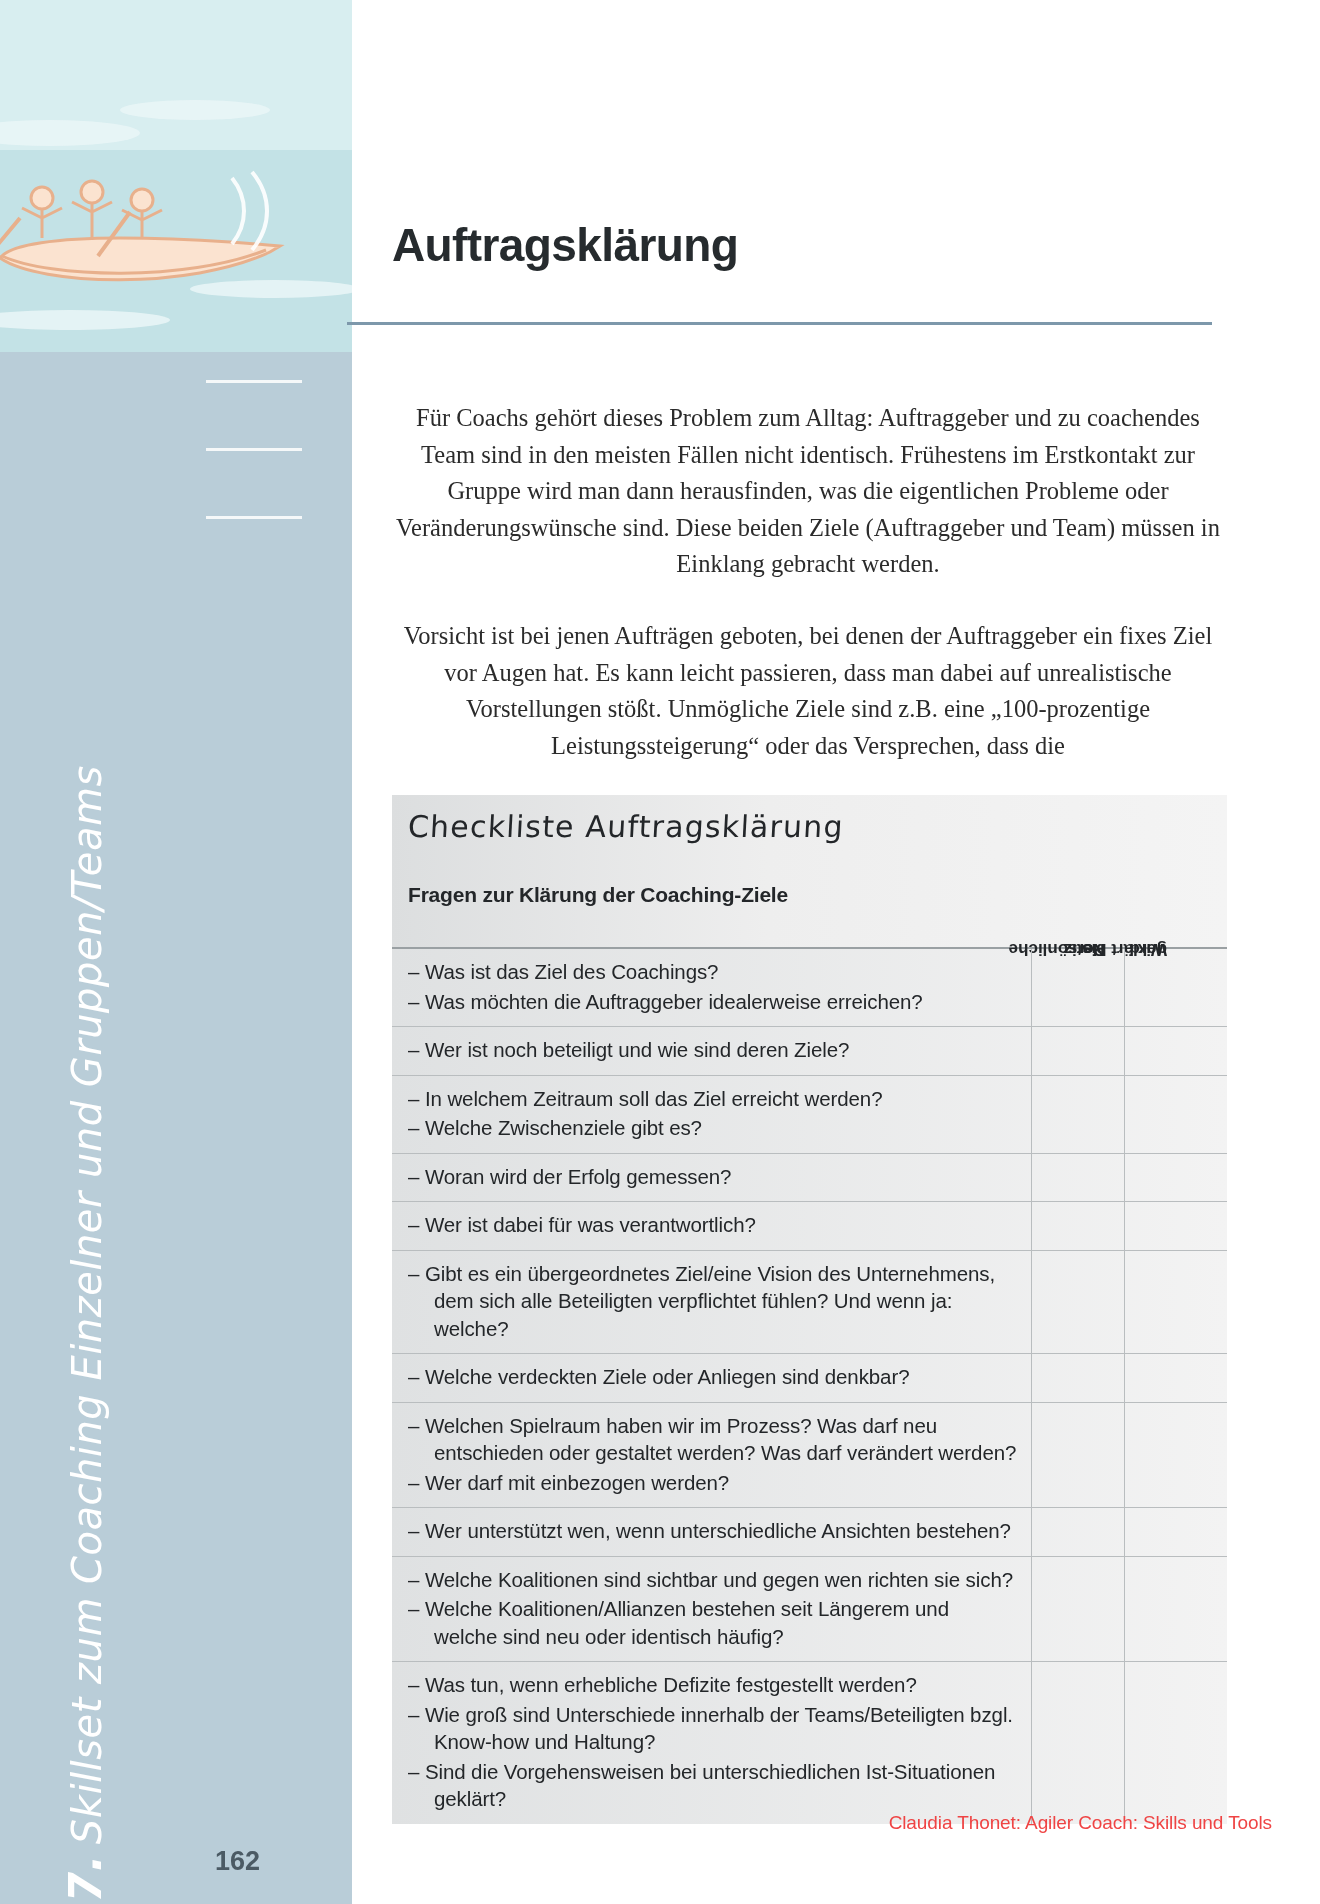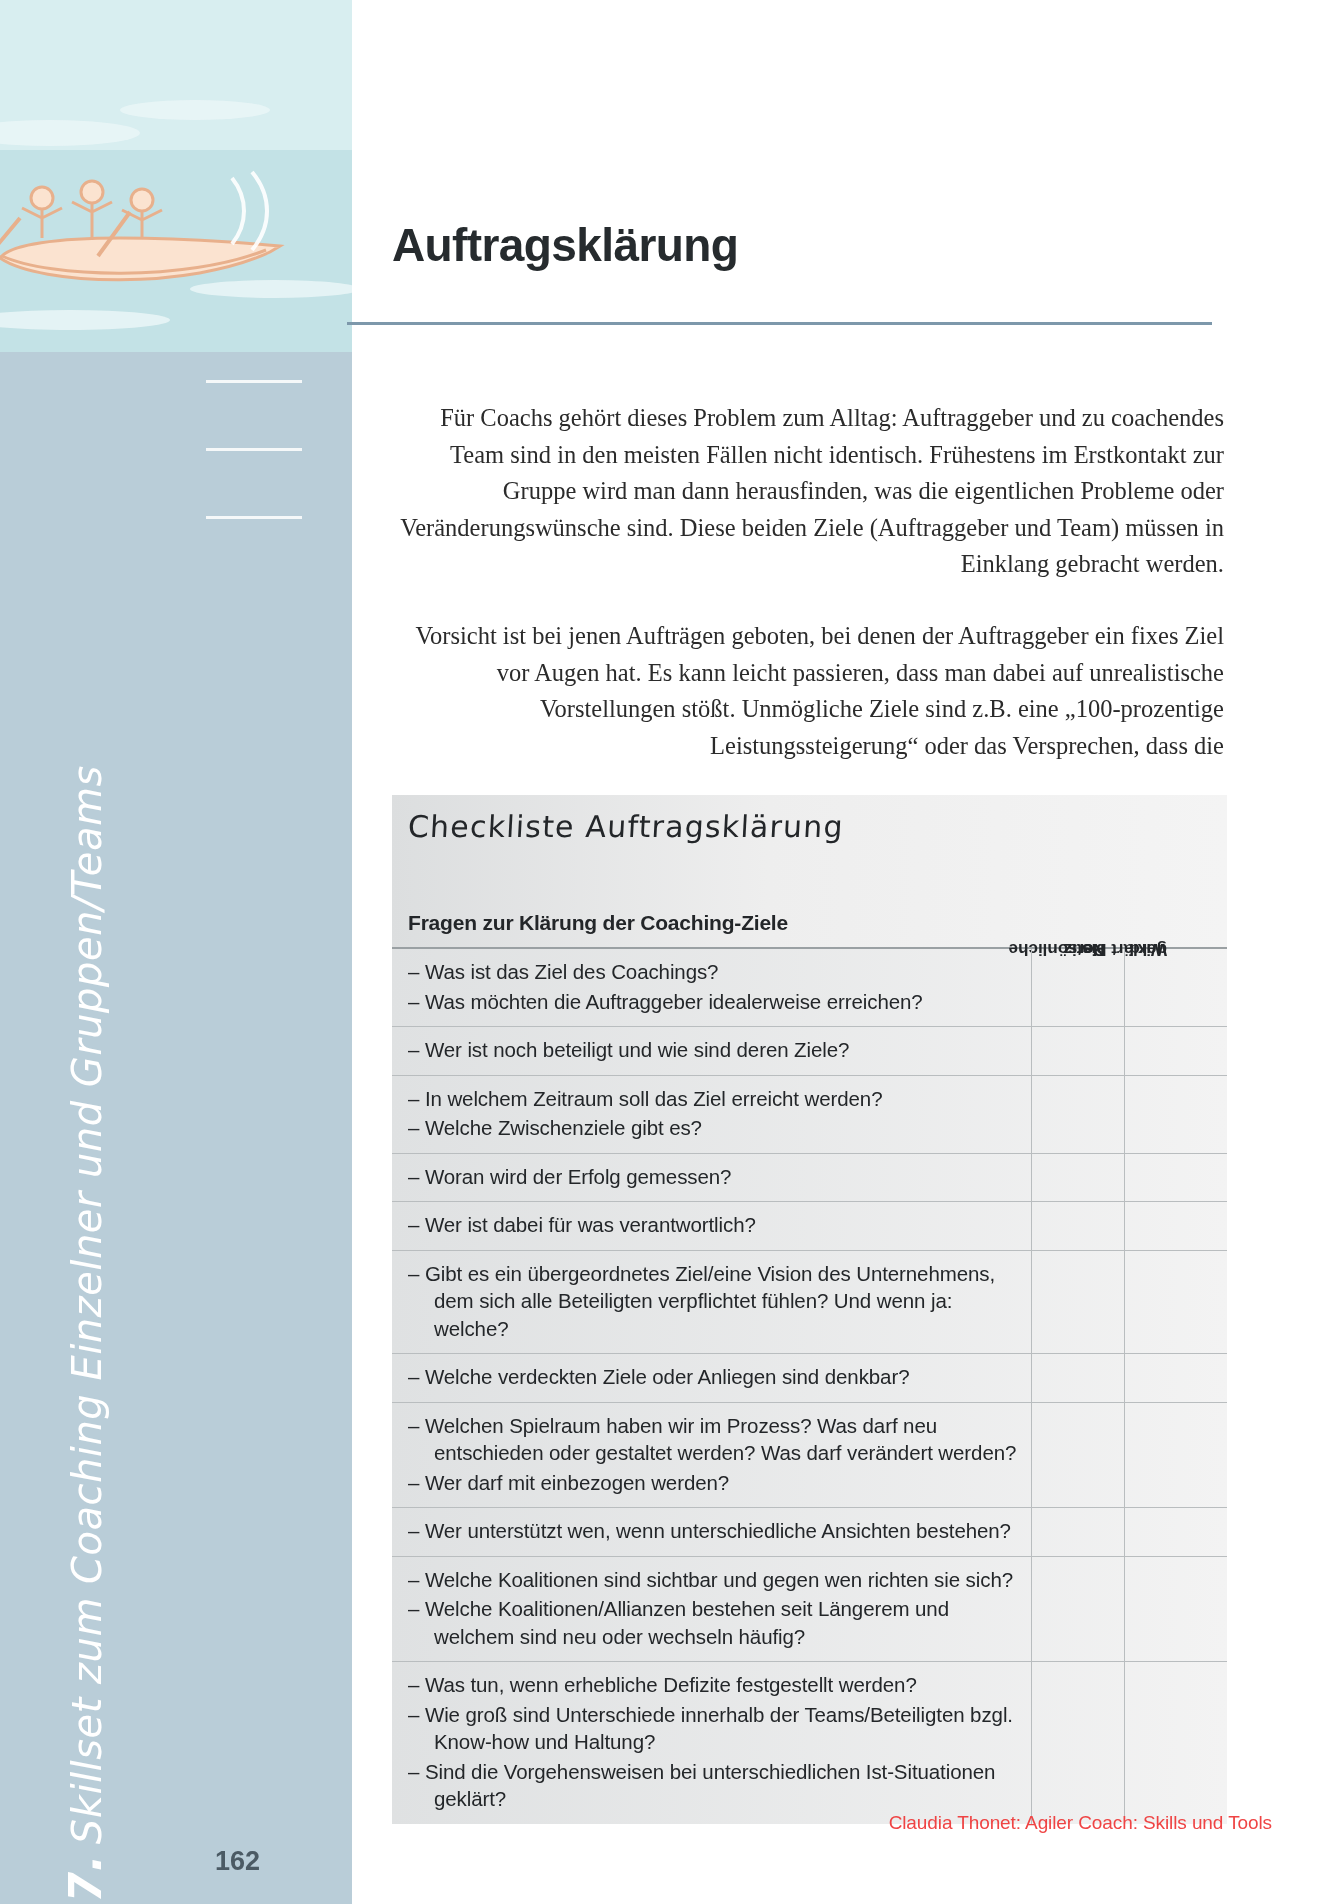--- a/index.html
+++ b/index.html
@@ -140,21 +140,21 @@
   }
 
   .body-text {
     position: absolute;
     left: 40px;
     width: 832px;
     font-family: "Liberation Serif", serif;
     font-size: 24.5px;
     line-height: 36.5px;
     color: #2b2b2b;
-    text-align: right;
+    text-align: center;
   }
   .para1 { top: 400px; }
   .para2 { top: 618px; }
 
   
   .checklist {
     position: absolute;
     left: 40px;
     top: 795px;
     width: 835px;
@@ -178,21 +178,20 @@
   }
   .cl-subtitle {
     position: absolute;
     left: 16px;
     top: 88px;
     font-family: "Liberation Sans", sans-serif;
     font-weight: 700;
     font-size: 21px;
     color: #232629;
     letter-spacing: -0.2px;
-    margin-top: 28px;
   }
   .cl-colheads {
     position: absolute;
     right: 0;
     top: 0;
     height: 152px;
     width: 130px;
   }
   .colhead {
     position: absolute;
@@ -418,21 +417,21 @@
           <div class="cl-row">
             <div class="cl-qcell">
               <div class="cl-q">– Wer unterstützt wen, wenn unterschiedliche Ansichten bestehen?</div>
             </div>
             <div class="cl-note"></div>
             <div class="cl-date"></div>
           </div>
           <div class="cl-row">
             <div class="cl-qcell">
               <div class="cl-q">– Welche Koalitionen sind sichtbar und gegen wen richten sie sich?</div>
-              <div class="cl-q">– Welche Koalitionen/Allianzen bestehen seit Längerem und welchem sind neu oder wechseln häufig?</div>
+              <div class="cl-q">– Welche Koalitionen/Allianzen bestehen seit Längerem und welche sind neu oder identisch häufig?</div>
             </div>
             <div class="cl-note"></div>
             <div class="cl-date"></div>
           </div>
           <div class="cl-row">
             <div class="cl-qcell">
               <div class="cl-q">– Was tun, wenn erhebliche Defizite festgestellt werden?</div>
               <div class="cl-q">– Wie groß sind Unterschiede innerhalb der Teams/Beteiligten bzgl. Know-how und Haltung?</div>
               <div class="cl-q">– Sind die Vorgehensweisen bei unterschiedlichen Ist-Situationen geklärt?</div>
             </div>

